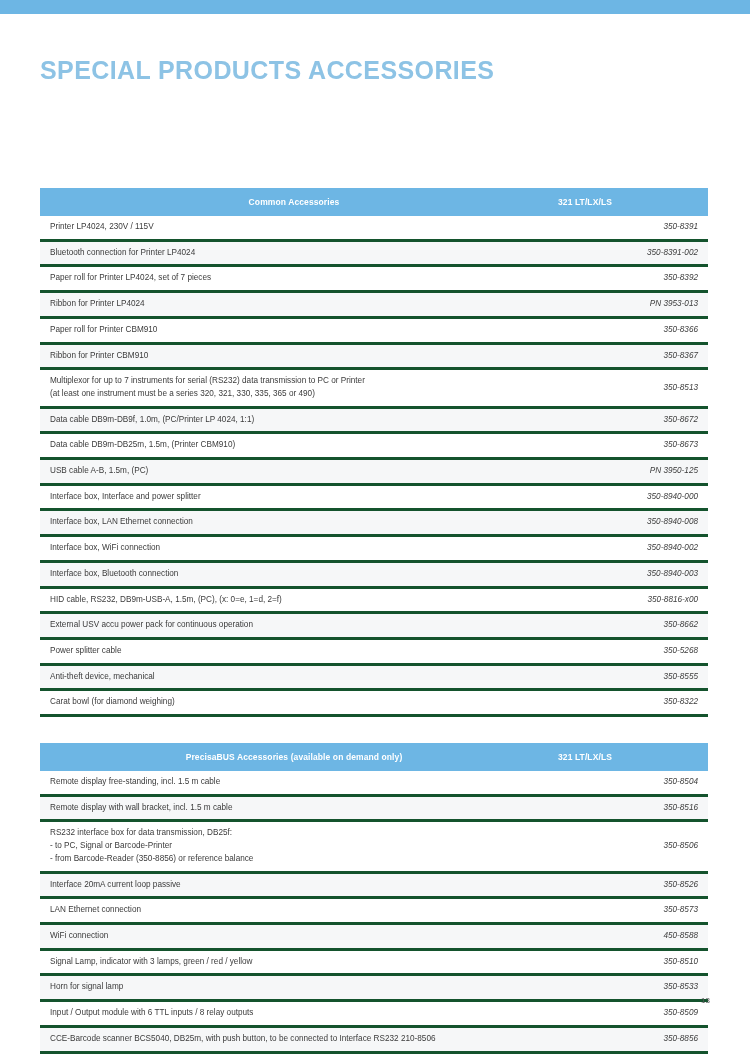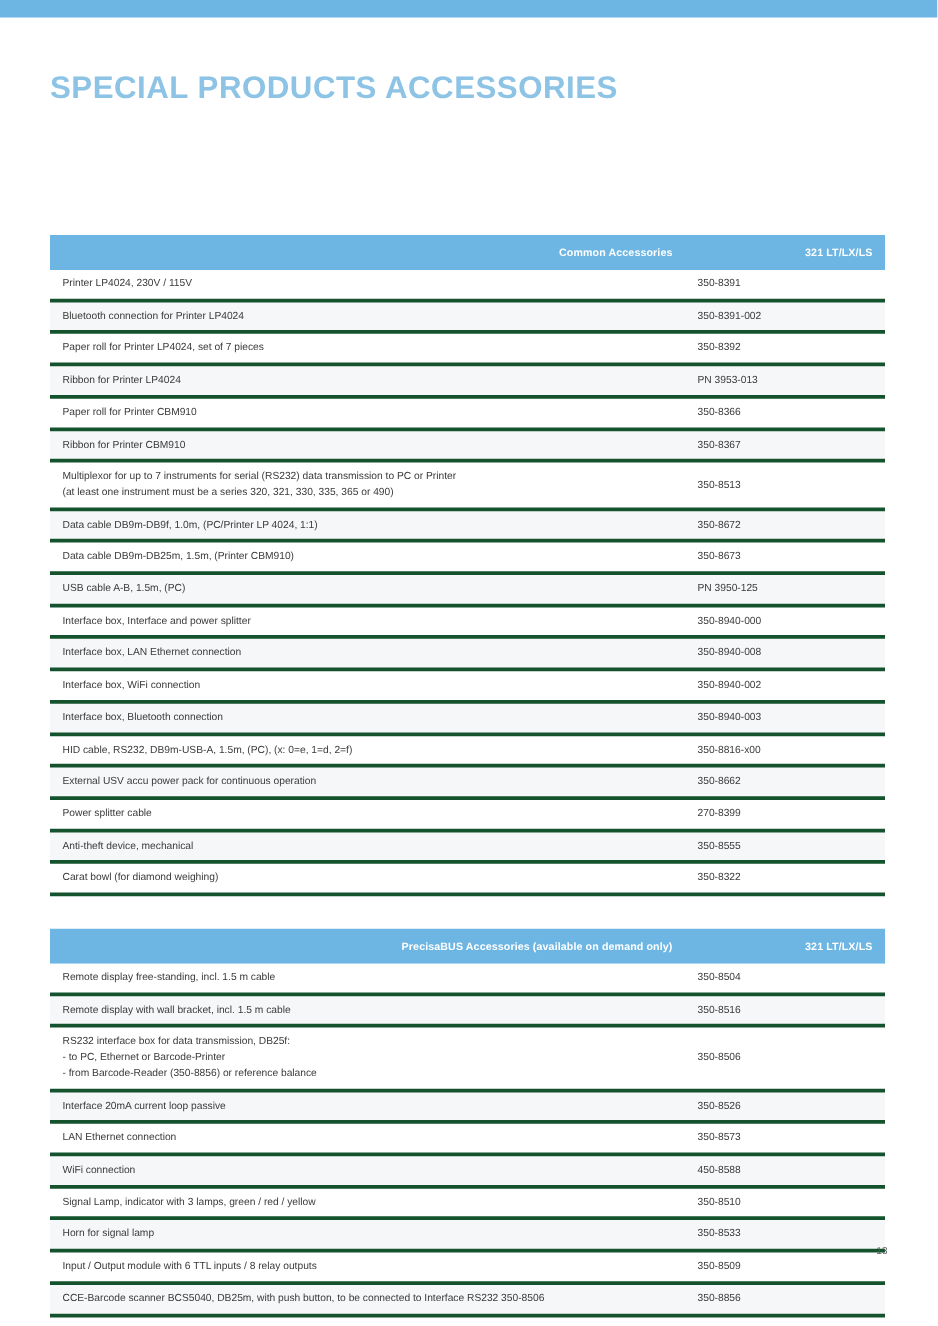--- a/index.html
+++ b/index.html
@@ -50,36 +50,37 @@
   thead th {
     background: #6db6e4;
     color: #ffffff;
     font-size: 8.5px;
     font-weight: bold;
     height: 28px;
     padding: 0 10px;
     vertical-align: middle;
     letter-spacing: 0.1px;
   }
-  thead th.col-desc { text-align: right; }
-  thead th.col-code { text-align: right; width: 160px; }
+  thead th.col-desc { text-align: center; }
+  thead th.col-code { text-align: left; width: 160px; }
   tbody td {
     font-size: 8.2px;
     color: #3b3b3b;
     border-bottom: 3px solid #14532d;
     padding: 5px 10px;
     vertical-align: middle;
     line-height: 1.55;
   }
   tbody tr:nth-child(odd) td { background: #ffffff; }
   tbody tr:nth-child(even) td { background: #f6f7f8; }
   tbody td.col-code {
-    text-align: left;
+    text-align: right;
     white-space: nowrap;
     width: 160px;
+    font-style: italic;
   }
   tbody td.col-desc .line { display: block; }
   .page-number {
     position: absolute;
     top: 996px;
     left: 0;
     width: 710px;
     text-align: right;
     font-size: 8px;
     color: #58595b;
@@ -197,21 +198,21 @@
           <tr>
             <td class="col-desc">
               <span class="line">External USV accu power pack for continuous operation</span>
             </td>
             <td class="col-code">350-8662</td>
           </tr>
           <tr>
             <td class="col-desc">
               <span class="line">Power splitter cable</span>
             </td>
-            <td class="col-code">270-8399</td>
+            <td class="col-code">350-5268</td>
           </tr>
           <tr>
             <td class="col-desc">
               <span class="line">Anti-theft device, mechanical</span>
             </td>
             <td class="col-code">350-8555</td>
           </tr>
           <tr>
             <td class="col-desc">
               <span class="line">Carat bowl (for diamond weighing)</span>
@@ -238,21 +239,21 @@
           </tr>
           <tr>
             <td class="col-desc">
               <span class="line">Remote display with wall bracket, incl. 1.5 m cable</span>
             </td>
             <td class="col-code">350-8516</td>
           </tr>
           <tr>
             <td class="col-desc">
               <span class="line">RS232 interface box for data transmission, DB25f:</span>
-              <span class="line">- to PC, Ethernet or Barcode-Printer</span>
+              <span class="line">- to PC, Signal or Barcode-Printer</span>
               <span class="line">- from Barcode-Reader (350-8856) or reference balance</span>
             </td>
             <td class="col-code">350-8506</td>
           </tr>
           <tr>
             <td class="col-desc">
               <span class="line">Interface 20mA current loop passive</span>
             </td>
             <td class="col-code">350-8526</td>
           </tr>
@@ -281,21 +282,21 @@
             <td class="col-code">350-8533</td>
           </tr>
           <tr>
             <td class="col-desc">
               <span class="line">Input / Output module with 6 TTL inputs / 8 relay outputs</span>
             </td>
             <td class="col-code">350-8509</td>
           </tr>
           <tr>
             <td class="col-desc">
-              <span class="line">CCE-Barcode scanner BCS5040, DB25m, with push button, to be connected to Interface RS232 350-8506</span>
+              <span class="line">CCE-Barcode scanner BCS5040, DB25m, with push button, to be connected to Interface RS232 210-8506</span>
             </td>
             <td class="col-code">350-8856</td>
           </tr>
         </tbody>
       </table>
     </div>
     <div class="table-block">
       <table>
         <thead>
           <tr>

